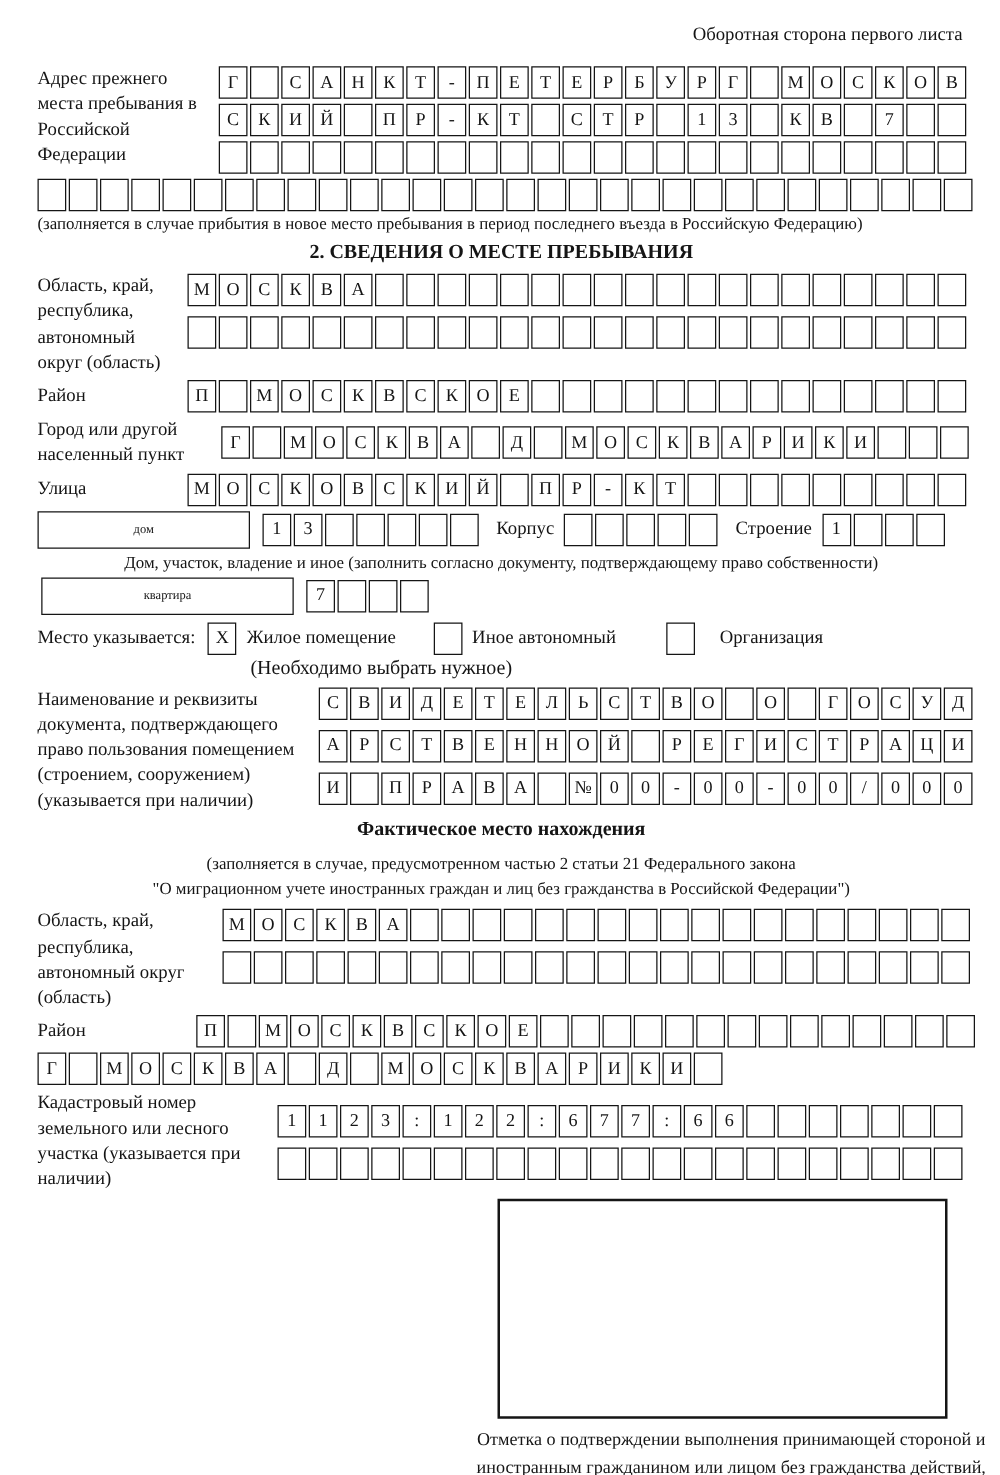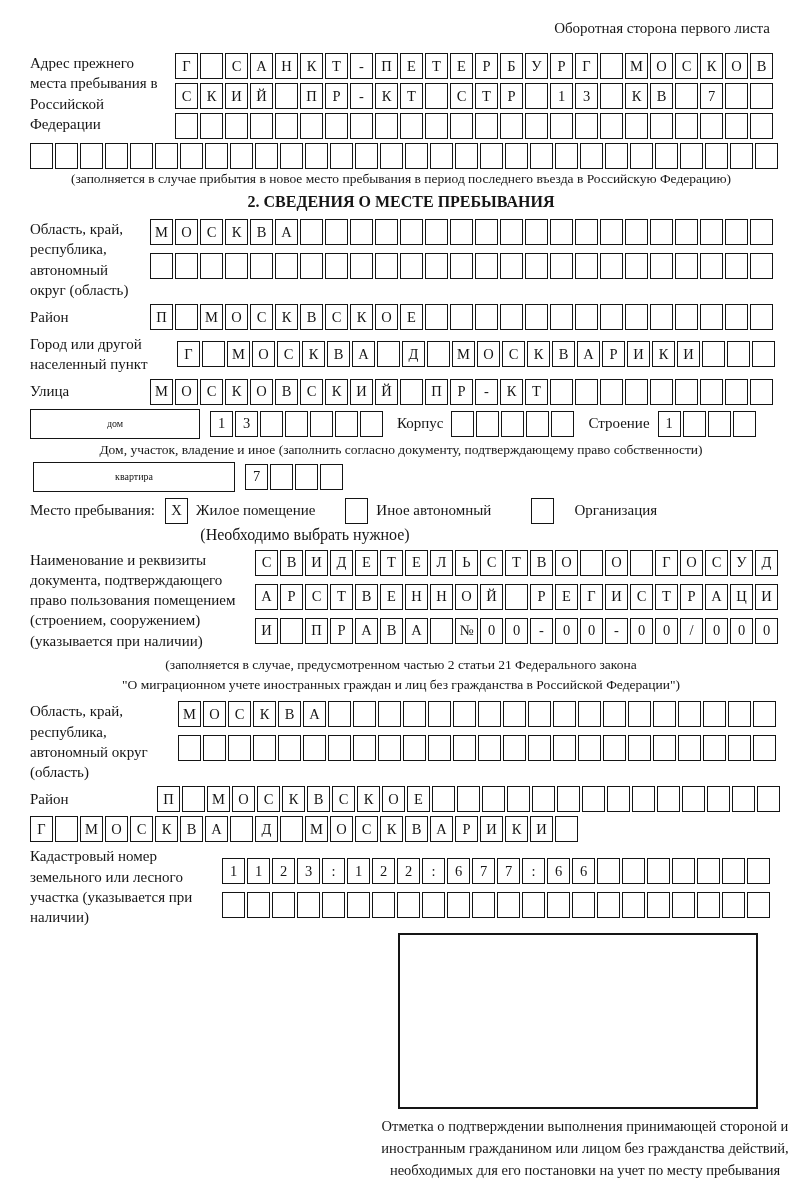--- a/index.html
+++ b/index.html
@@ -9,21 +9,21 @@
   .frow{display:flex;align-items:flex-start;margin-bottom:4px;}
   .frow.vcenter{align-items:center;}
   .flabel{font-size:15px;line-height:1.35;flex:0 0 auto;padding-right:6px;box-sizing:border-box;}
   .w145{width:145px;} .w120{width:120px;} .w147{width:147px;} .w225{width:225px;}
   .w148{width:148px;} .w127{width:127px;} .w193{width:193px;} .w192{width:192px;}
   .rows{display:flex;flex-direction:column;gap:4px;}
   .boxrow{display:flex;gap:2px;}
   .cell{box-sizing:border-box;flex:0 0 auto;width:23px;height:26px;border:1.6px solid #151515;
         display:flex;align-items:center;justify-content:center;font-size:14.5px;line-height:1;}
   .fullrow{margin:3px 0 2px 0;}
-  .note{font-size:13.5px;text-align:center;margin:2px 0 4px 0;}
+  .note{font-size:13.5px;margin:2px 0 4px 0;}
   .title{font-size:16px;font-weight:bold;text-align:center;margin:6px 0 8px 0;}
   .bigbox{box-sizing:border-box;border:1.6px solid #151515;height:30px;display:flex;
           align-items:center;justify-content:center;font-size:10px;}
   .dom-big{width:170px;margin-right:10px;}
   .kv-big{width:202px;margin-left:3px;margin-right:10px;}
   .inline-label{font-size:15px;margin:0 8px 0 14px;}
   .dom-row,.kv-row{display:flex;align-items:center;margin:4px 0 3px 0;}
   .mesto-row{display:flex;align-items:center;font-size:15px;margin:6px 0 2px 0;}
   .mesto-row .cb{margin:0 8px 0 10px;}
   .choose-note{font-size:16px;text-align:center;width:430px;margin:0 0 6px 60px;}
@@ -349,21 +349,21 @@
     </div>
     <div class="boxrow">
         <span class="cell">7</span>
         <span class="cell">&nbsp;</span>
         <span class="cell">&nbsp;</span>
         <span class="cell">&nbsp;</span>
       </div>
   </div>
 
   <div class="mesto-row">
-    <span>Место пребывания:</span>
+    <span>Место указывается:</span>
     <span class="cell cb">X</span>
     <span>Жилое помещение</span>
     <span class="cell cb" style="margin-left:30px;"></span>
     <span>Иное автономный</span>
     <span class="cell cb" style="margin-left:40px;margin-right:20px;"></span>
     <span>Организация</span>
   </div>
   <div class="choose-note">(Необходимо выбрать нужное)</div>
 
   <div class="frow">
@@ -434,20 +434,21 @@
           <span class="cell">0</span>
           <span class="cell">0</span>
           <span class="cell">/</span>
           <span class="cell">0</span>
           <span class="cell">0</span>
           <span class="cell">0</span>
         </div>
     </div>
   </div>
 
+  <div class="title mt2">Фактическое место нахождения</div>
   <div class="fact-note">(заполняется в случае, предусмотренном частью 2 статьи 21 Федерального закона</div>
   <div class="fact-note mb6">"О миграционном учете иностранных граждан и лиц без гражданства в Российской Федерации")</div>
 
   <div class="frow">
     <div class="flabel w148">Область, край, республика, автономный округ (область)</div>
     <div class="rows obl-rows">
       <div class="boxrow">
           <span class="cell">М</span>
           <span class="cell">О</span>
           <span class="cell">С</span>

